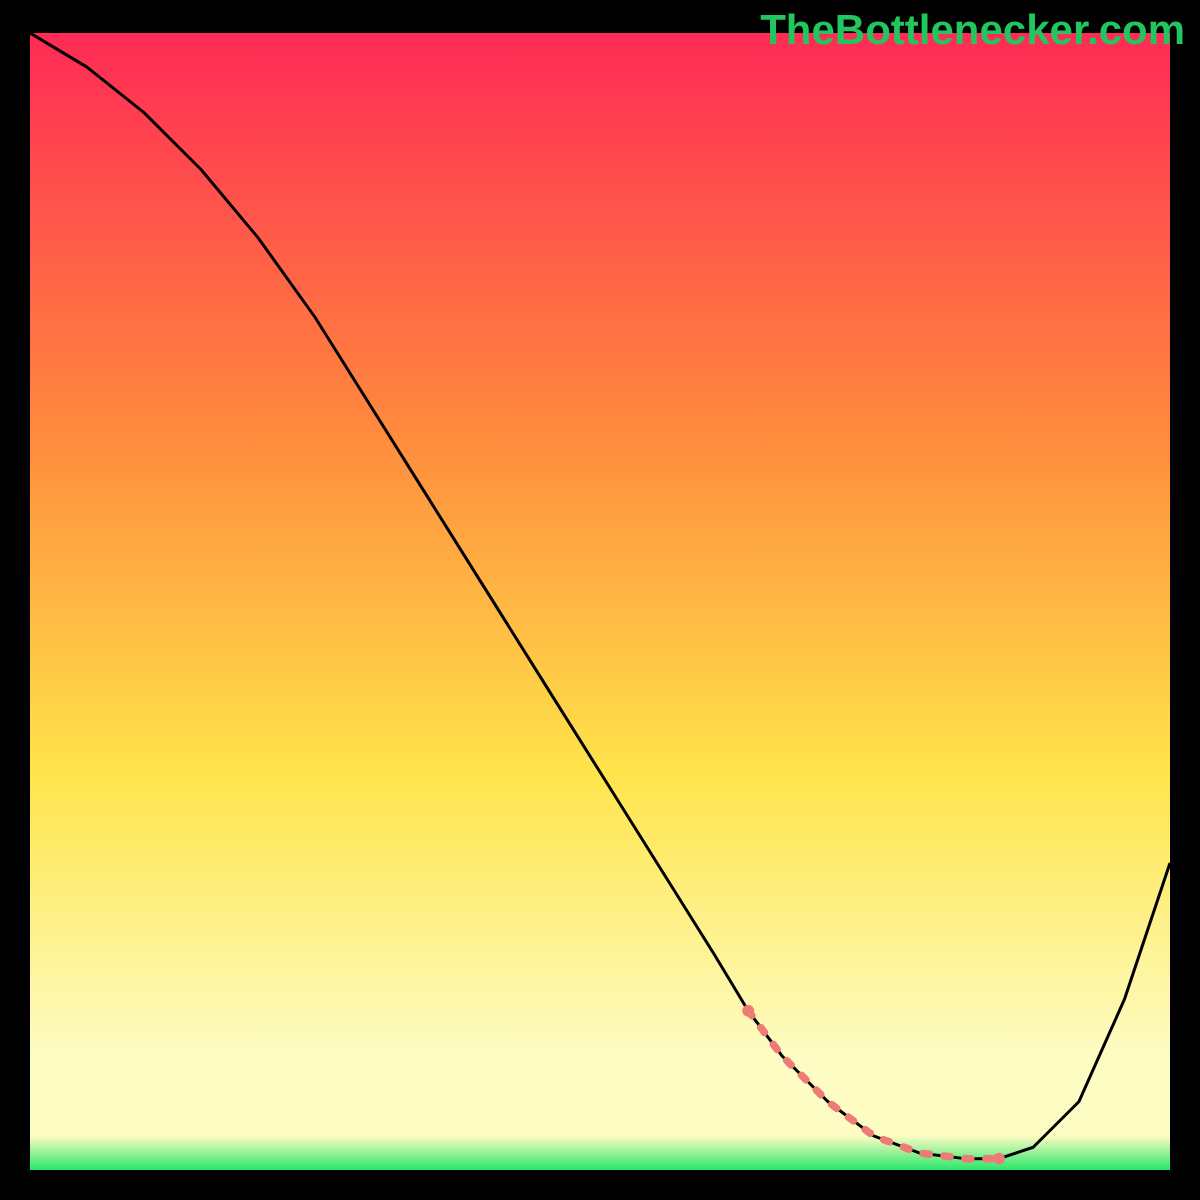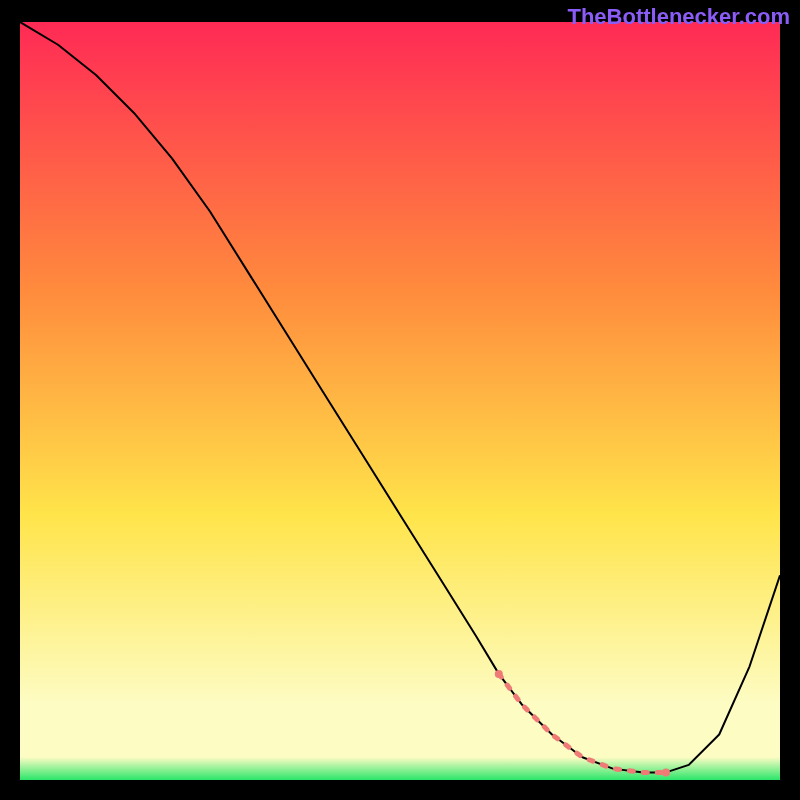--- a/index.html
+++ b/index.html
@@ -9,22 +9,22 @@
     height: 800px;
     background: #000;
     font-family: Arial, Helvetica, sans-serif;
     overflow: hidden;
     position: relative;
   }
   .watermark {
     position: absolute;
     top: 4px;
     right: 10px;
-    color: #8b5cf6;
-    font-size: 22px;
+    color: #22c55e;
+    font-size: 28px;
     font-weight: bold;
     z-index: 10;
   }
   .plot-area {
     position: absolute;
     left: 20px;
     top: 22px;
     width: 760px;
     height: 758px;
   }

